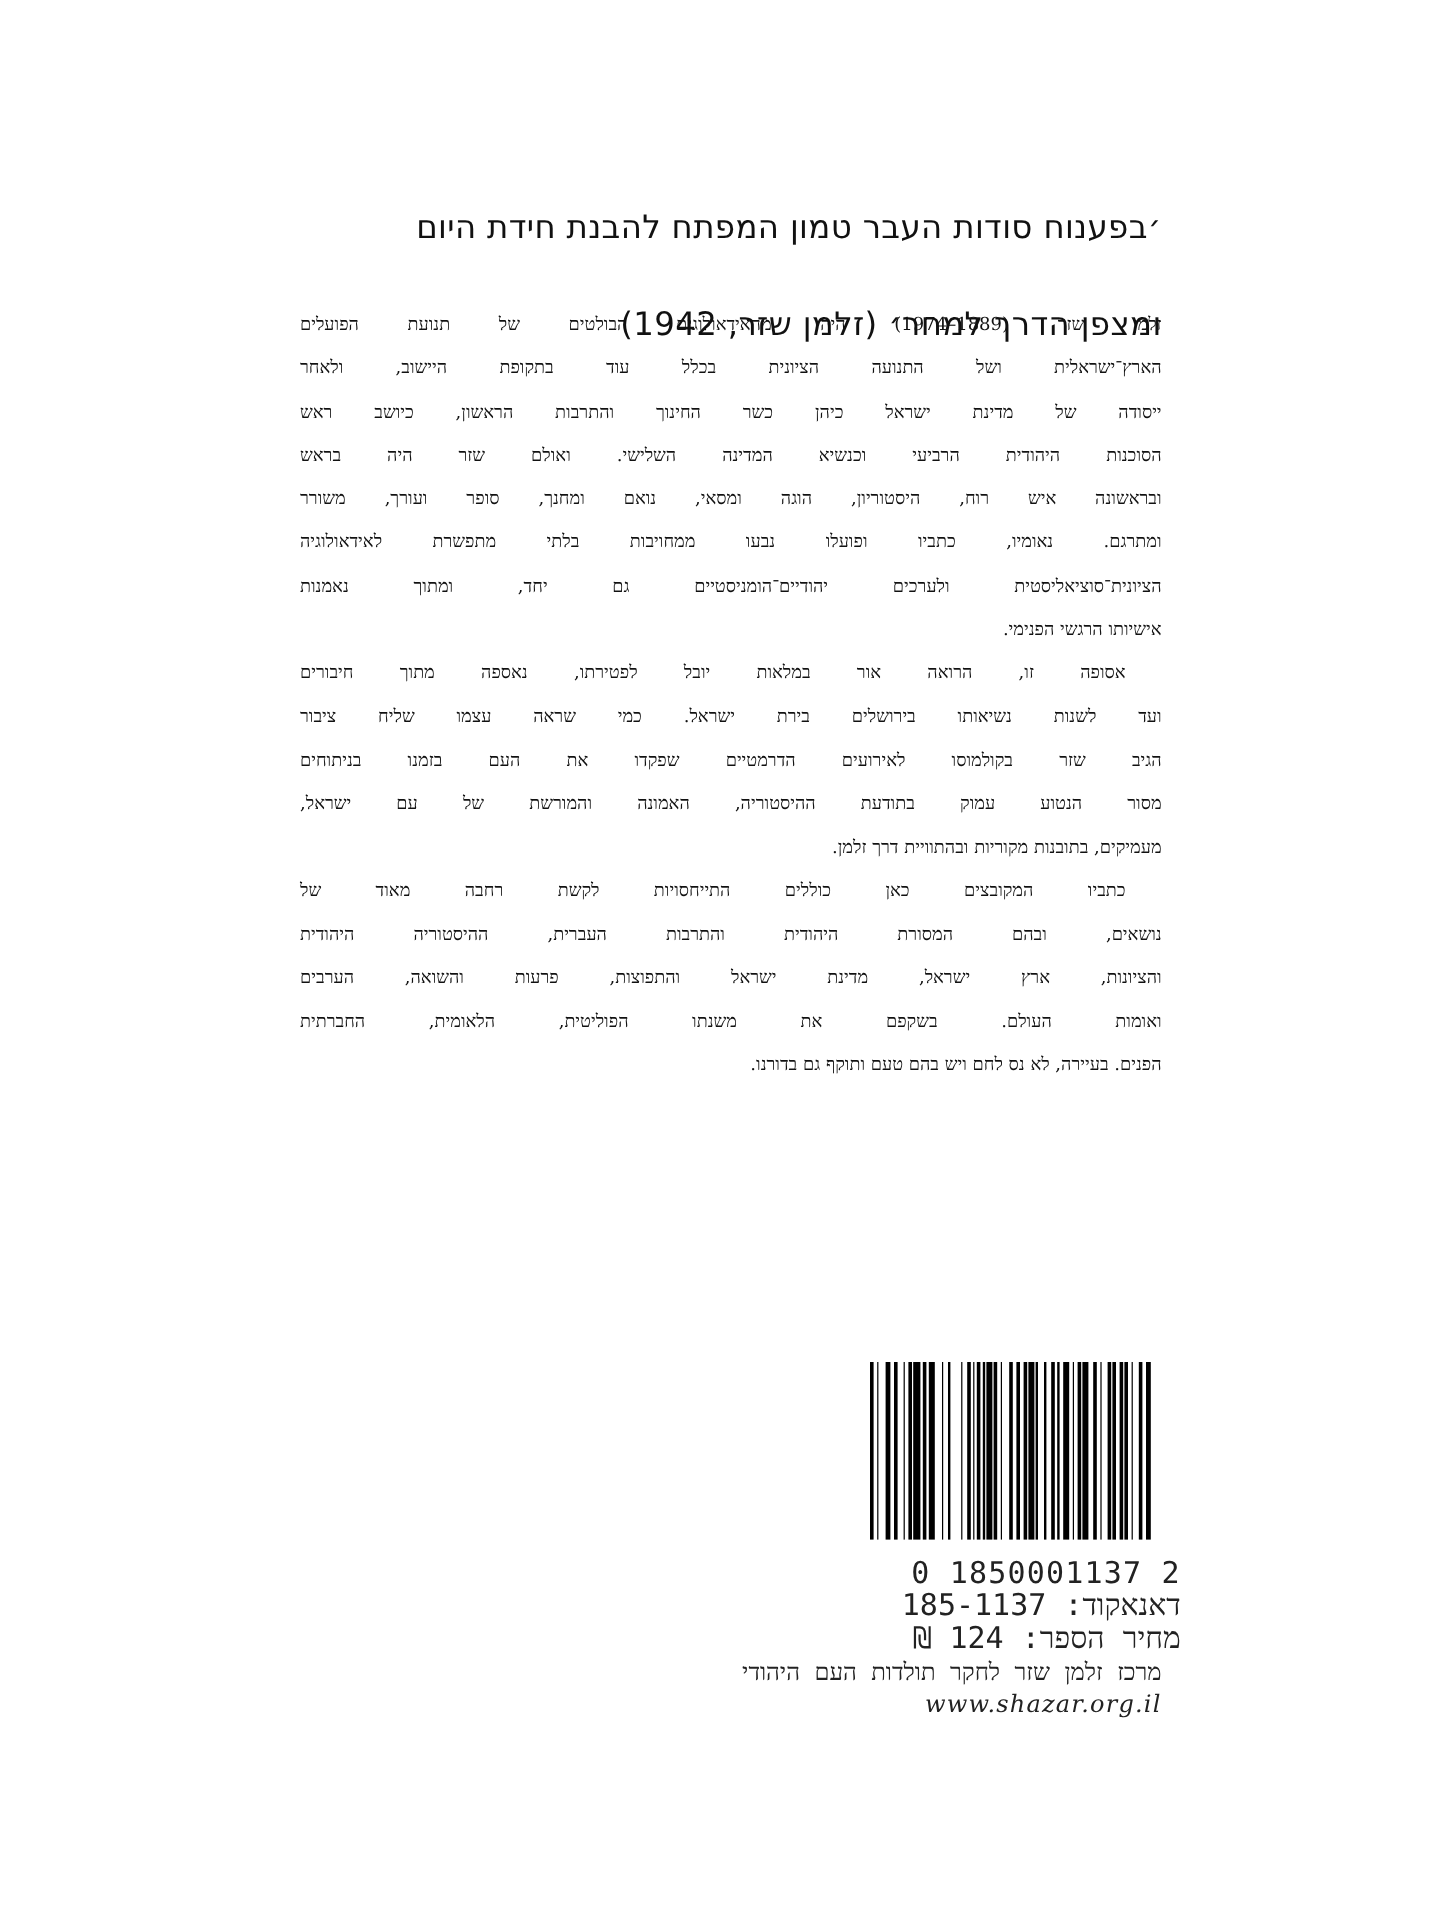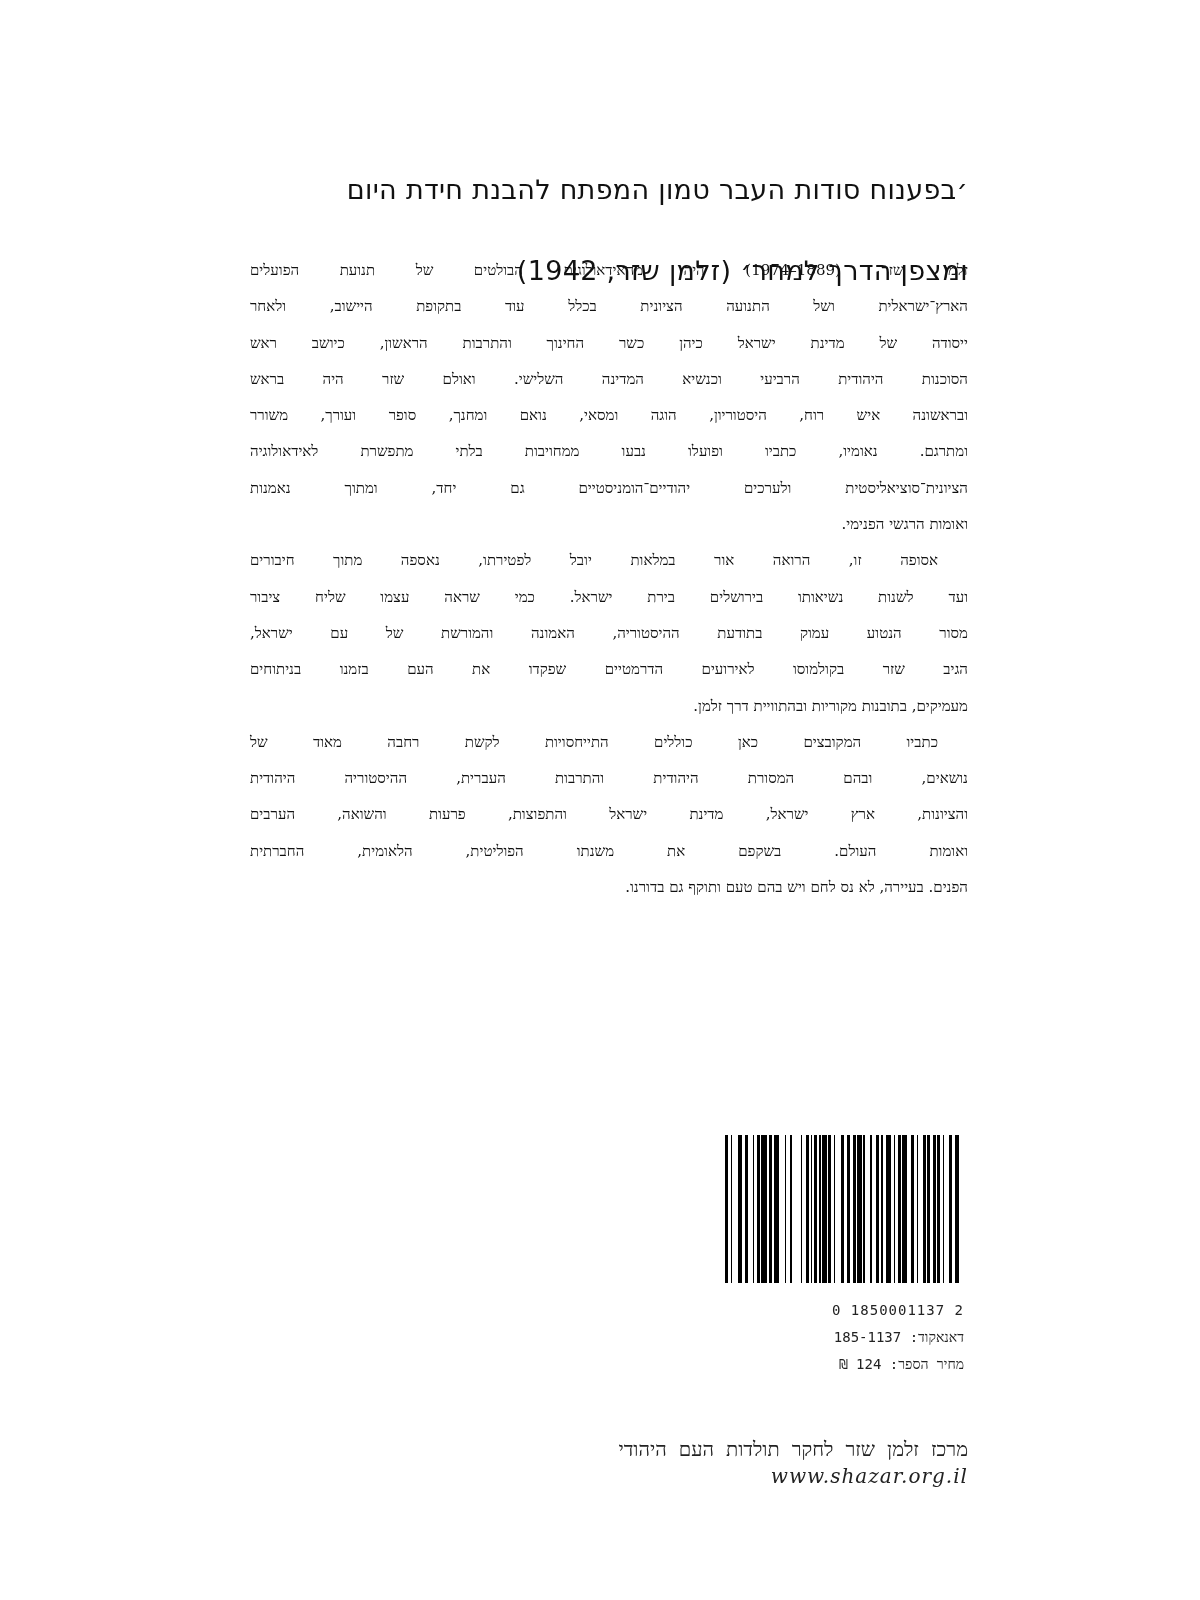--- a/index.html
+++ b/index.html
@@ -69,34 +69,34 @@
     }
     .barcode span {
       display: block;
       height: 100%;
     }
     .barcode .b { background: #000; }
     .barcode .w { background: transparent; }
     .meta {
       position: absolute;
       top: 1297px;
-      right: 236px;
+      right: 216px;
       width: 300px;
       font-family: "DejaVu Sans Mono", monospace;
-      font-size: 14px;
+      font-size: 25px;
       line-height: 27px;
       direction: rtl;
       text-align: right;
       color: #222;
     }
     .meta .row { display: block; white-space: nowrap; }
     .meta .isbn { direction: ltr; text-align: right; letter-spacing: 1px; }
     .publisher {
       position: absolute;
-      top: 1436px;
+      top: 1380px;
       right: 232px;
       width: 500px;
       font-family: "DejaVu Sans Mono", monospace;
       font-size: 20px;
       line-height: 27px;
       direction: rtl;
       text-align: right;
       color: #222;
     }
     .publisher .row { display: block; white-space: nowrap; }
@@ -114,26 +114,26 @@
 
   <div class="body-text">
 
     <span class="line">זלמן שזר (1889–1974) היה מהאידאולוגים הבולטים של תנועת הפועלים</span>
     <span class="line">הארץ־ישראלית ושל התנועה הציונית בכלל עוד בתקופת היישוב, ולאחר</span>
     <span class="line">ייסודה של מדינת ישראל כיהן כשר החינוך והתרבות הראשון, כיושב ראש</span>
     <span class="line">הסוכנות היהודית הרביעי וכנשיא המדינה השלישי. ואולם שזר היה בראש</span>
     <span class="line">ובראשונה איש רוח, היסטוריון, הוגה ומסאי, נואם ומחנך, סופר ועורך, משורר</span>
     <span class="line">ומתרגם. נאומיו, כתביו ופועלו נבעו ממחויבות בלתי מתפשרת לאידאולוגיה</span>
     <span class="line">הציונית־סוציאליסטית ולערכים יהודיים־הומניסטיים גם יחד, ומתוך נאמנות</span>
-    <span class="line last">ואומות הרגשי הפנימי.</span>
+    <span class="line last">אישיותו הרגשי הפנימי.</span>
 
     <span class="line indent">אסופה זו, הרואה אור במלאות יובל לפטירתו, נאספה מתוך חיבורים</span>
     <span class="line">ועד לשנות נשיאותו בירושלים בירת ישראל. כמי שראה עצמו שליח ציבור</span>
+    <span class="line">הגיב שזר בקולמוסו לאירועים הדרמטיים שפקדו את העם בזמנו בניתוחים</span>
     <span class="line">מסור הנטוע עמוק בתודעת ההיסטוריה, האמונה והמורשת של עם ישראל,</span>
-    <span class="line">הגיב שזר בקולמוסו לאירועים הדרמטיים שפקדו את העם בזמנו בניתוחים</span>
     <span class="line last">מעמיקים, בתובנות מקוריות ובהתוויית דרך זלמן.</span>
 
     <span class="line indent">כתביו המקובצים כאן כוללים התייחסויות לקשת רחבה מאוד של</span>
     <span class="line">נושאים, ובהם המסורת היהודית והתרבות העברית, ההיסטוריה היהודית</span>
     <span class="line">והציונות, ארץ ישראל, מדינת ישראל והתפוצות, פרעות והשואה, הערבים</span>
     <span class="line">ואומות העולם. בשקפם את משנתו הפוליטית, הלאומית, החברתית</span>
     <span class="line last">הפנים. בעיירה, לא נס לחם ויש בהם טעם ותוקף גם בדורנו.</span>
   </div>
 
   <div class="barcode" id="barcode">

